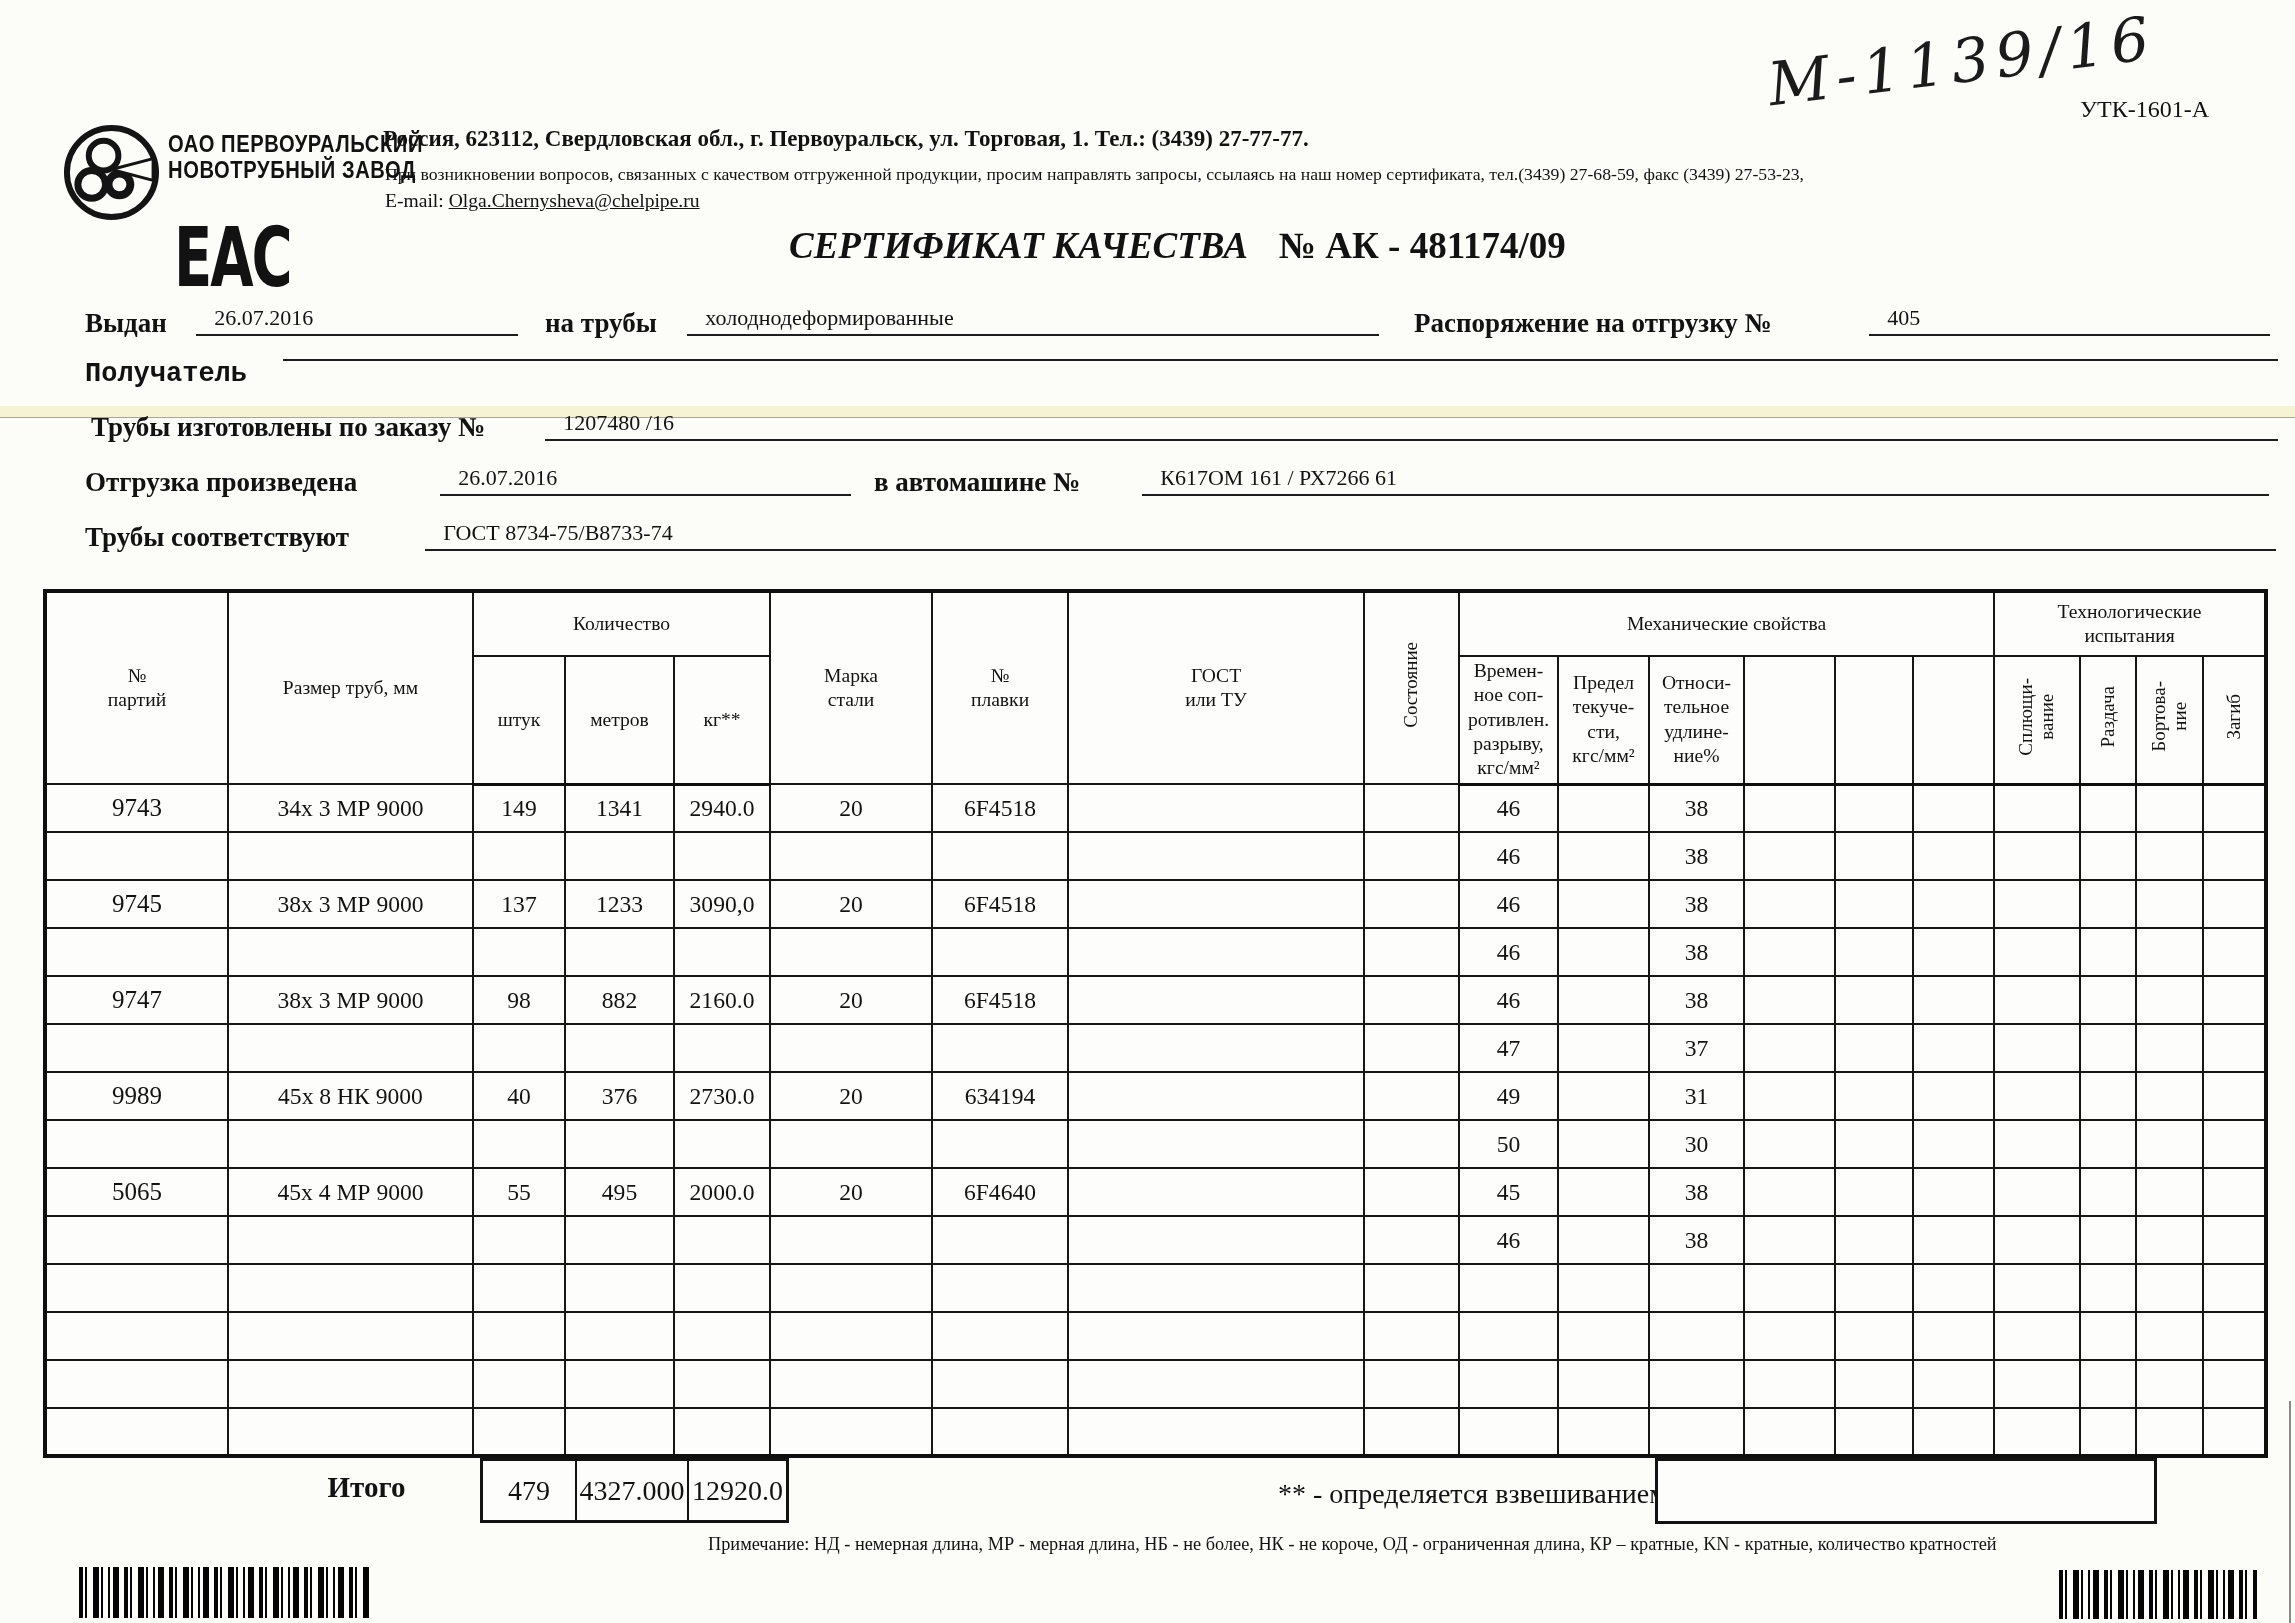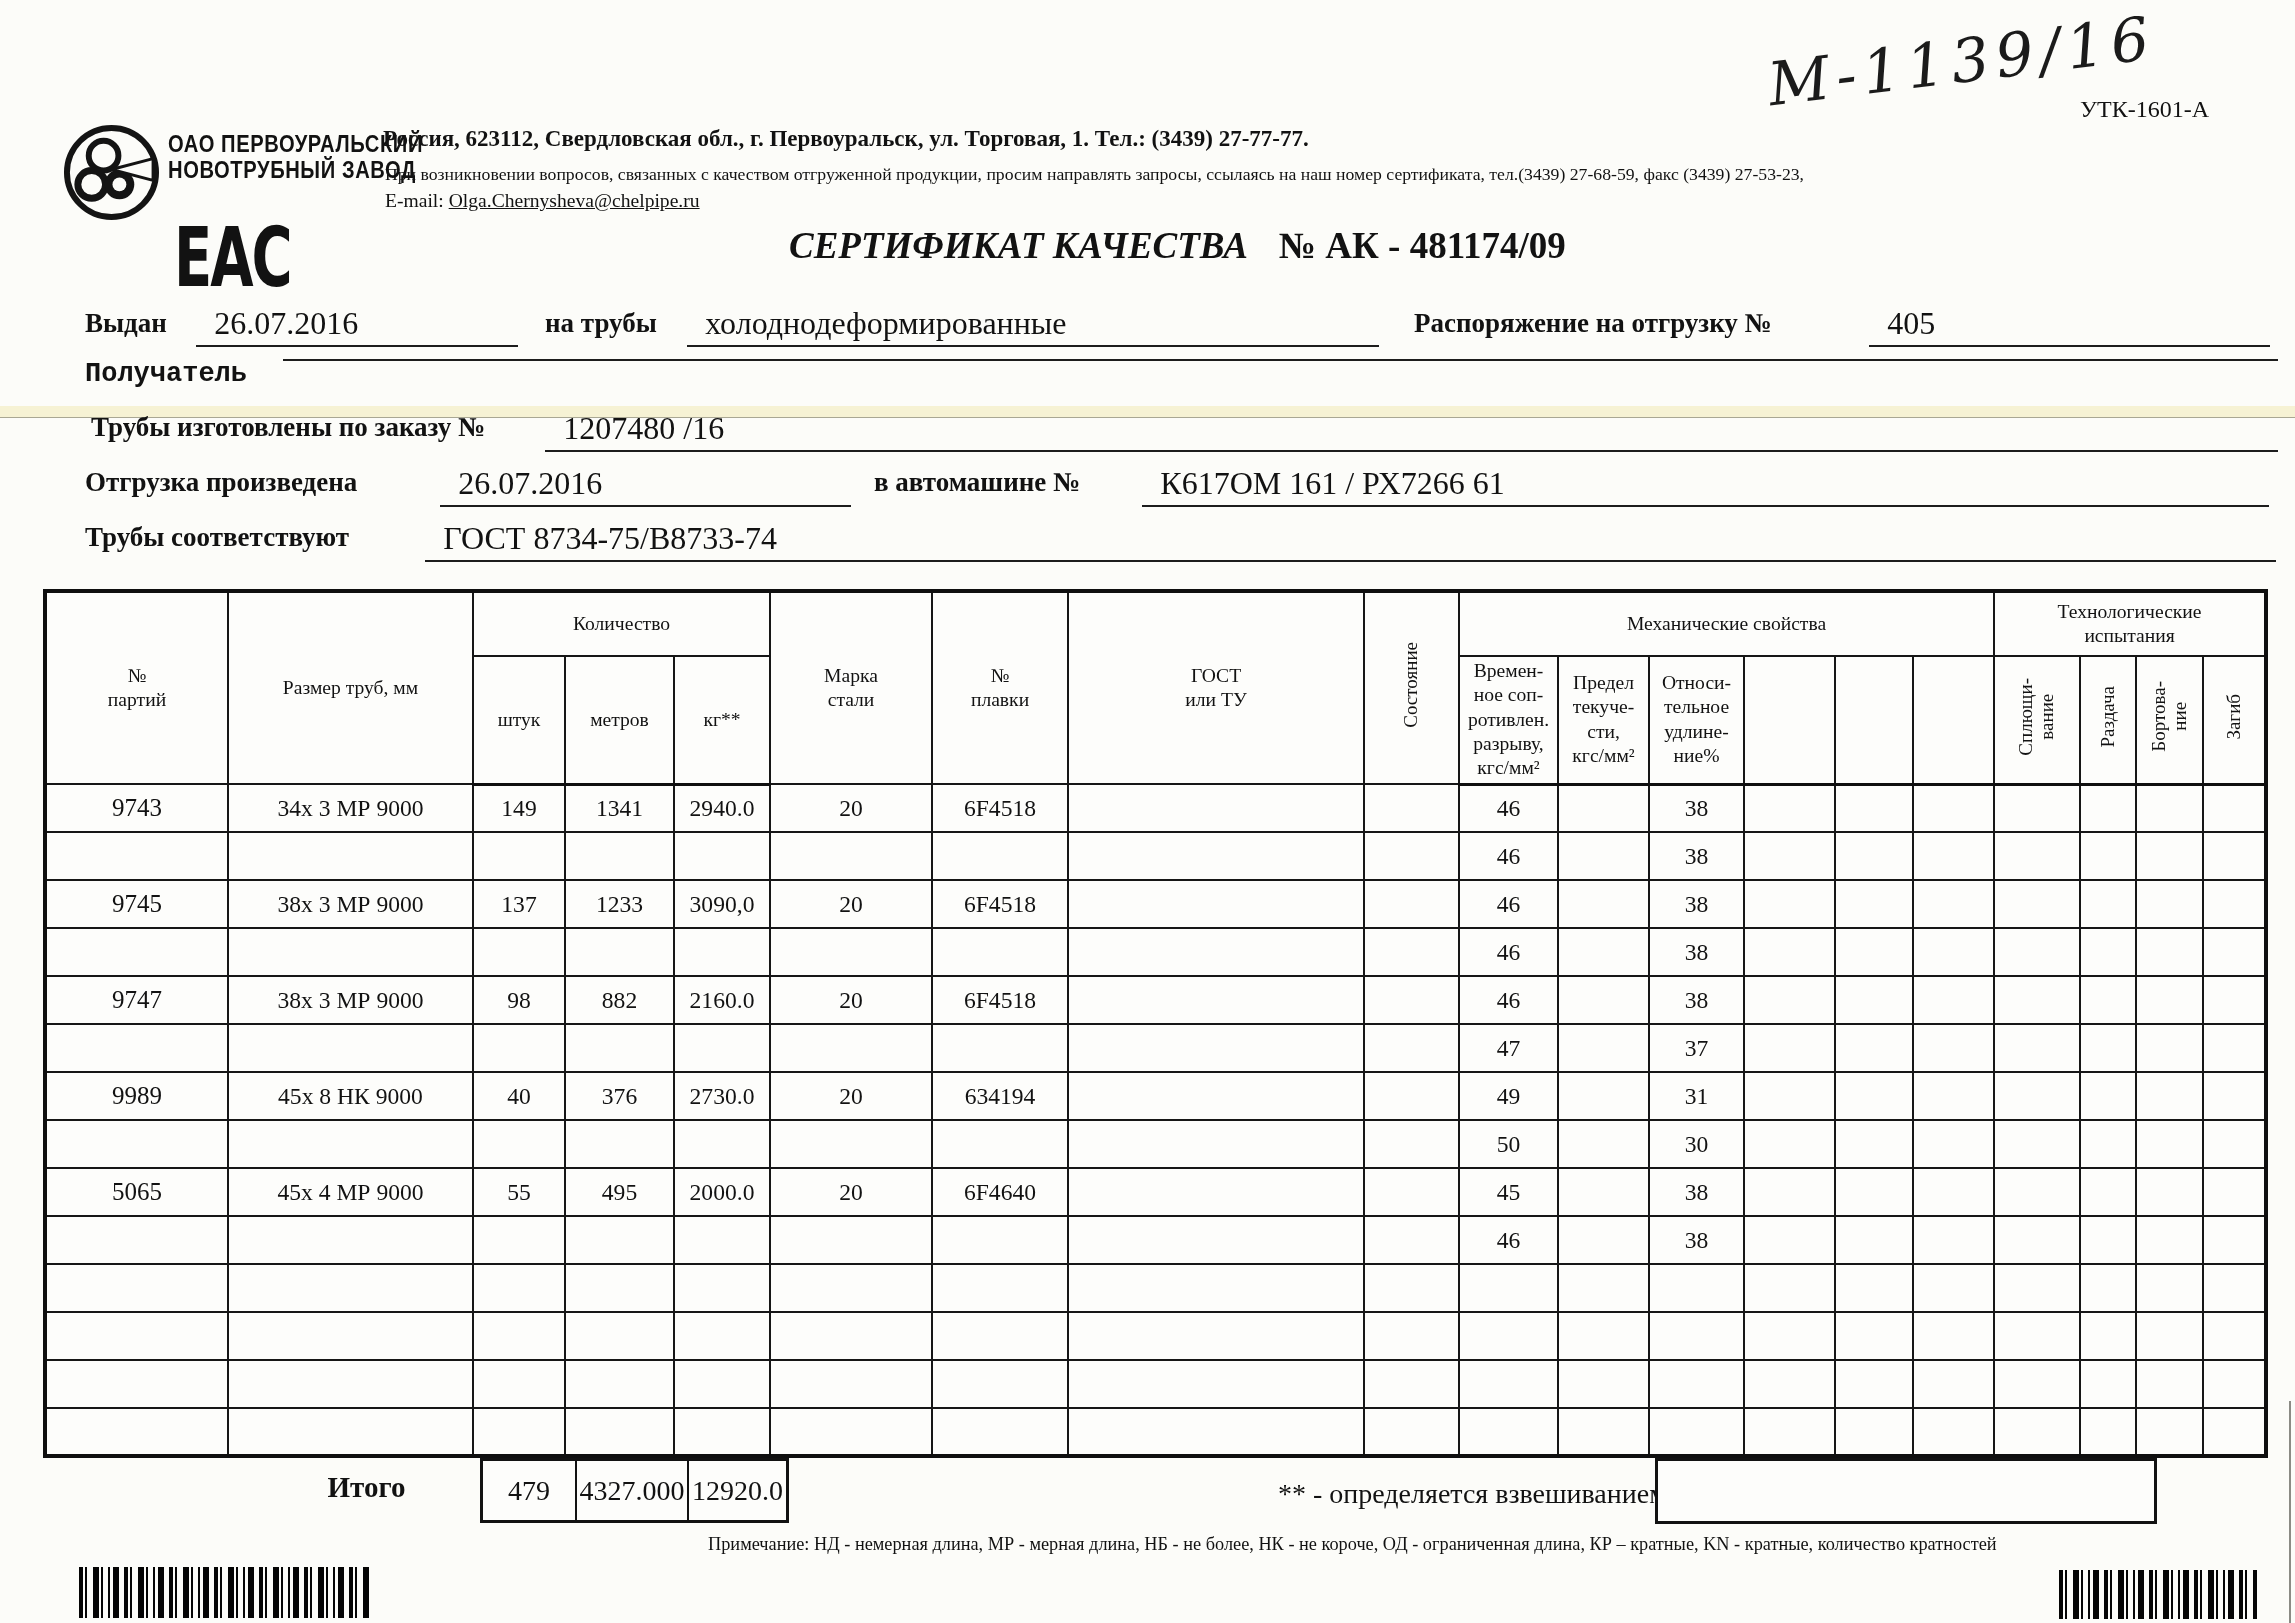--- a/index.html
+++ b/index.html
@@ -27,21 +27,21 @@
   .eac{
     position:absolute; left:174px; top:211px; font-family:"DejaVu Sans",sans-serif;
     font-weight:800; font-size:56px; transform:scaleY(1.45); transform-origin:left top;
     letter-spacing:-2px;
   }
   .titlerow{position:absolute; left:789px; top:224px; white-space:nowrap;}
   .titlerow .t1{font-style:italic; font-weight:bold; font-size:37px;}
   .titlerow .t2{font-weight:bold; font-size:37px; margin-left:31px;}
   .lbl{position:absolute; font-weight:bold; font-size:27px; white-space:nowrap;}
   .val{
-    position:absolute; font-size:32px; border-bottom:2px solid #1d1d1d;
+    position:absolute; font-size:22px; border-bottom:2px solid #1d1d1d;
     padding:0 0 2.6px 18.3px; white-space:nowrap;
   }
   .band{position:absolute; left:0; top:406px; width:2295px; height:10.5px;
         background:#f6f2d4; border-bottom:1.3px solid #a9a793;}
   .edgeline{position:absolute; right:3.9px; top:1401px; width:2px; height:223px; background:#8b8b85;}
   
   table.cert{
     position:absolute; left:43px; top:589px; width:2222px;
     border-collapse:collapse; table-layout:fixed; background:#fdfdfb;
     border:4.6px solid #0f0f0f;

